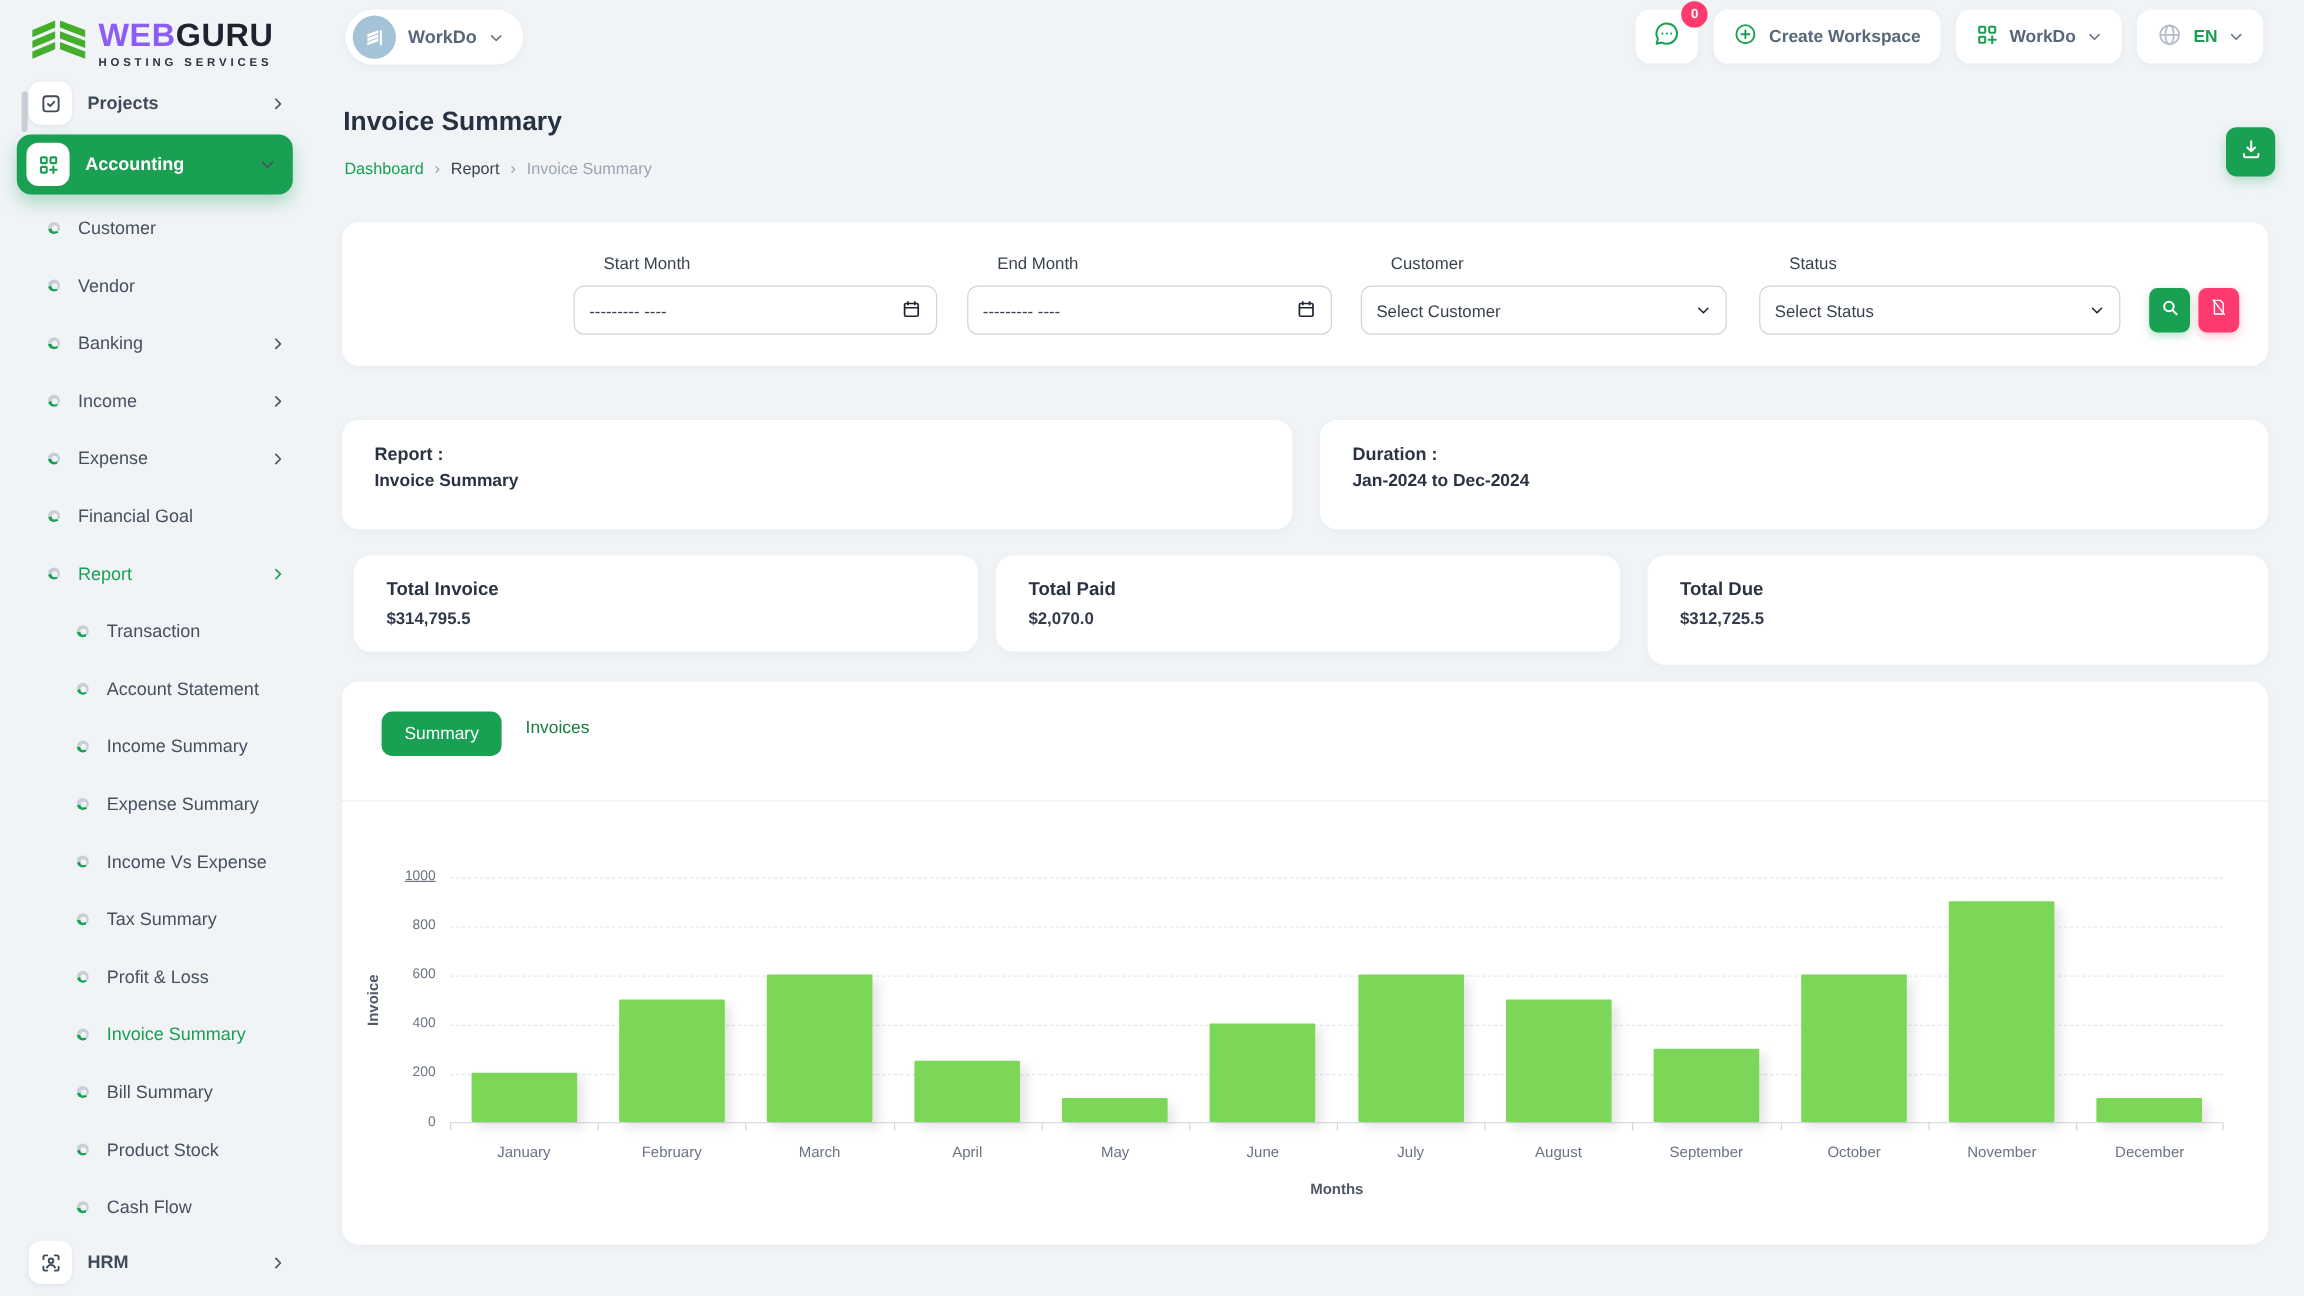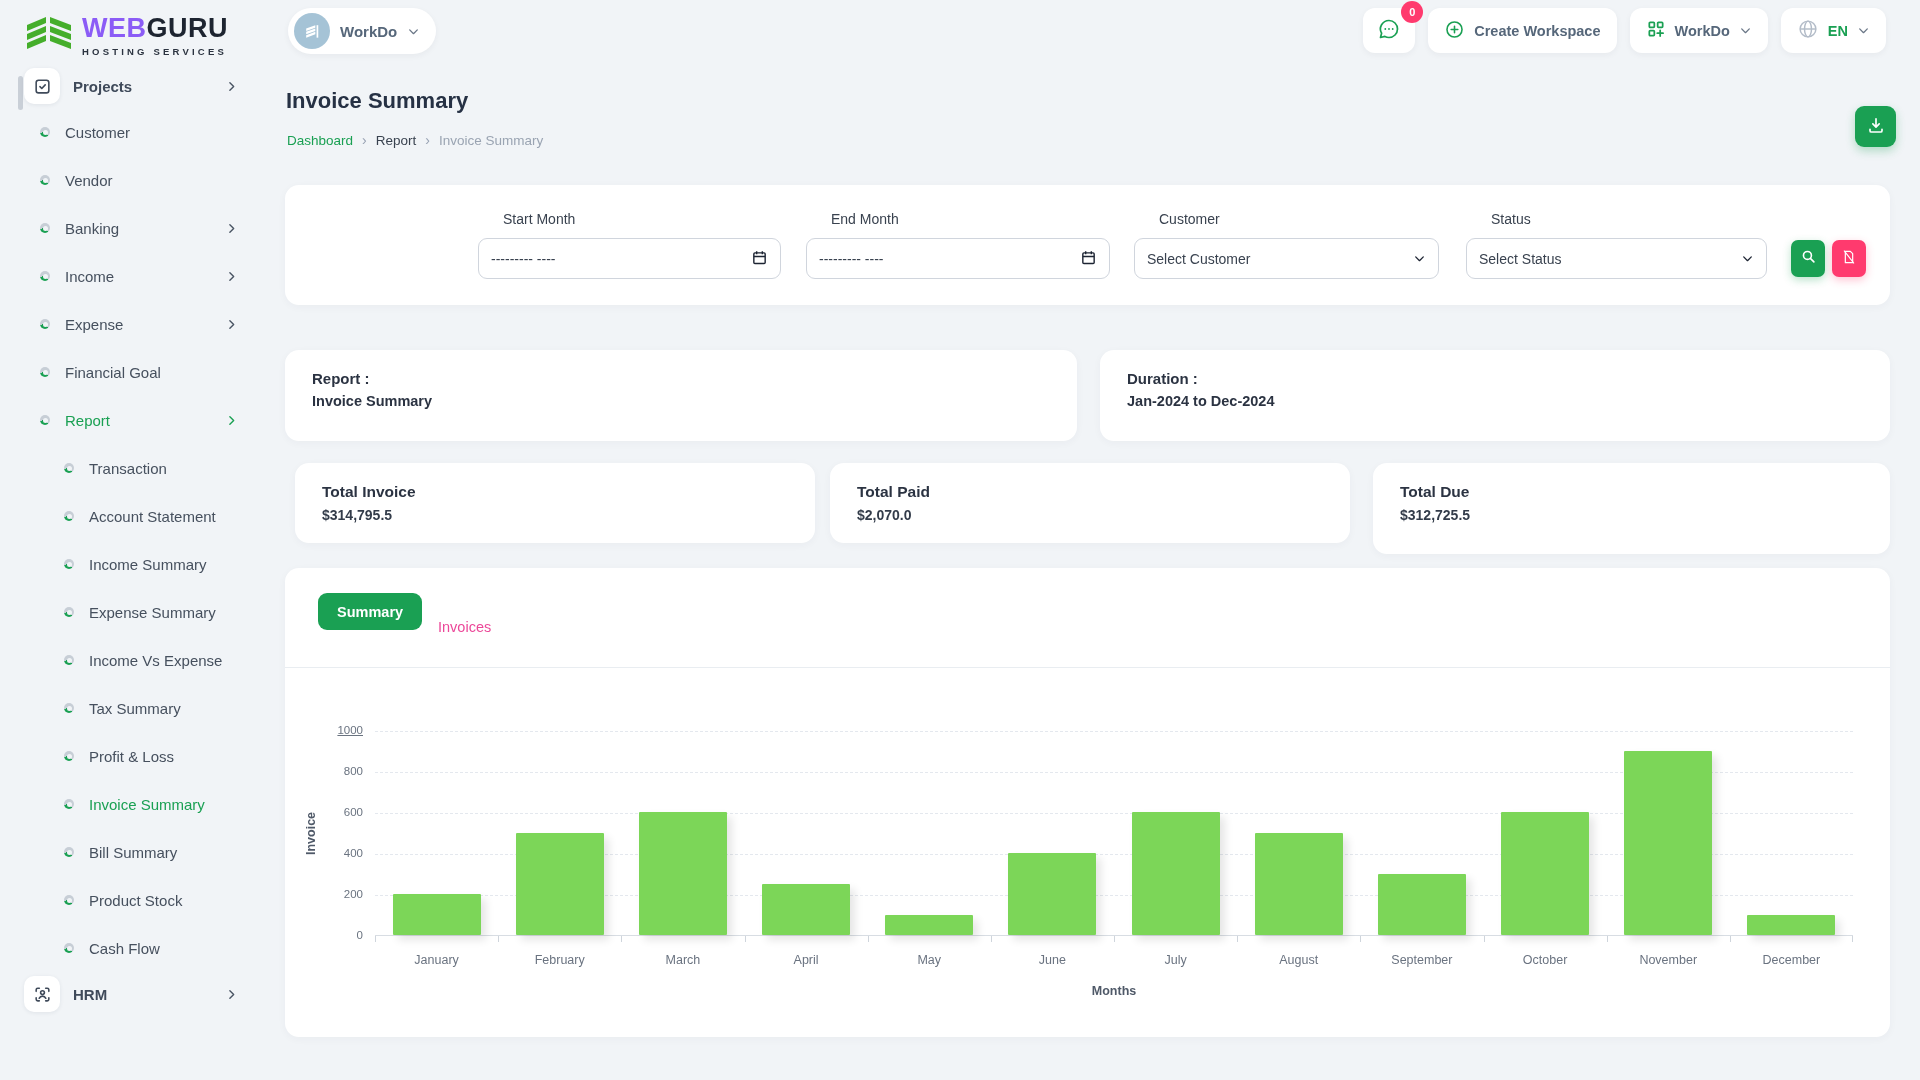--- a/index.html
+++ b/index.html
@@ -82,22 +82,22 @@
   .duration-card { left:1100px; top:350px; width:790px; height:91px; }
   .total-card .lbl { position:absolute; left:27px; top:20px; font-size:15.5px; font-weight:700; color:#2b3342; }
   .total-card .val { position:absolute; left:27px; top:44px; font-size:14px; font-weight:600; color:#333c4a; }
   .tc1 { left:285px; top:463px; width:520px; height:80px;margin-left:10px; }
   .tc2 { left:830px; top:463px; width:520px; height:80px; }
   .tc3 { left:1373px; top:463px; width:517px; height:91px; }
 
   
   .chart-card { left:285px; top:568px; width:1605px; height:469px; }
   .tab-active { position:absolute; left:33px; top:25px; height:37px; padding:0 19px; border-radius:9px; background:#1aa053;
-                color:#fff; font-size:14.5px; font-weight:700; display:flex; align-items:center; cursor:pointer; }
-  .tab-plain { position:absolute; left:139px; top:40px; height:37px; padding:0 14px; color:#ec4899; font-size:14.5px;
+                color:#fff; font-size:14.5px; font-weight:400; display:flex; align-items:center; cursor:pointer; }
+  .tab-plain { position:absolute; left:139px; top:20px; height:37px; padding:0 14px; color:#15803d; font-size:14.5px;
                display:flex; align-items:center; cursor:pointer; }
   .tabs-divider { position:absolute; left:0; top:99px; width:1605px; height:1px; background:#e9edf1; }
 
   .chart-area { position:absolute; left:0; top:163px; width:1605px; height:290px; }
   .plot { position:absolute; left:90px; top:0; width:1478px; height:205px; border-bottom:1px solid #d8dde3; }
   .gridline { position:absolute; left:0; width:100%; height:0; border-top:1px dashed #e4e8ee; }
   .bar { position:absolute; bottom:0; background:#7cd658; border-radius:1px; box-shadow:5px 5px 9px rgba(0,0,0,.10); }
   .ytick { position:absolute; left:30px; width:48px; text-align:right; font-size:11.5px; color:#6a7380; }
   .xtick { position:absolute; top:222px; text-align:center; font-size:12.5px; color:#6a7380; }
   .axis-tick { position:absolute; top:205px; width:1px; height:6px; background:#cfd5dc; }
@@ -205,20 +205,38 @@
           <svg width="19" height="19" viewBox="0 0 24 24" fill="none" stroke="#3f4a5a" stroke-width="2">
             <rect x="4" y="4" width="16" height="16" rx="3"></rect>
             <path d="M8.8 12.2l2.3 2.3 4.3-4.6" stroke-linecap="round" stroke-linejoin="round"></path>
           </svg>
         </span>
         <span class="nav-label">Projects</span>
         <span class="chev">
           <svg width="13" height="13" viewBox="0 0 24 24" fill="none" stroke="currentColor" stroke-width="2.6" stroke-linecap="round" stroke-linejoin="round">
             <path d="M9 5l7 7-7 7"></path>
           </svg>
+        </span>
+      </div>
+      <div class="nav-item nav-top-active">
+        <span class="pill-inner">
+          <span class="icon-box">
+            <svg width="19" height="19" viewBox="0 0 24 24" fill="none" stroke="#1aa053" stroke-width="2.2" stroke-linecap="round">
+              <rect x="4" y="4" width="6" height="6" rx="1"></rect>
+              <rect x="14" y="4" width="6" height="6" rx="1"></rect>
+              <rect x="4" y="14" width="6" height="6" rx="1"></rect>
+              <path d="M17 13.5v7M13.5 17h7"></path>
+            </svg>
+          </span>
+          <span class="nav-label">Accounting</span>
+          <span class="chev">
+            <svg width="14" height="14" viewBox="0 0 24 24" fill="none" stroke="currentColor" stroke-width="2.6" stroke-linecap="round" stroke-linejoin="round">
+              <path d="M5 9l7 7 7-7"></path>
+            </svg>
+          </span>
         </span>
       </div>
       <div class="nav-item nav-sub1">
         <span class="bullet">
           <span class="bullet-in"></span>
         </span>
         <span class="nav-label">Customer</span>
       </div>
       <div class="nav-item nav-sub1">
         <span class="bullet">

